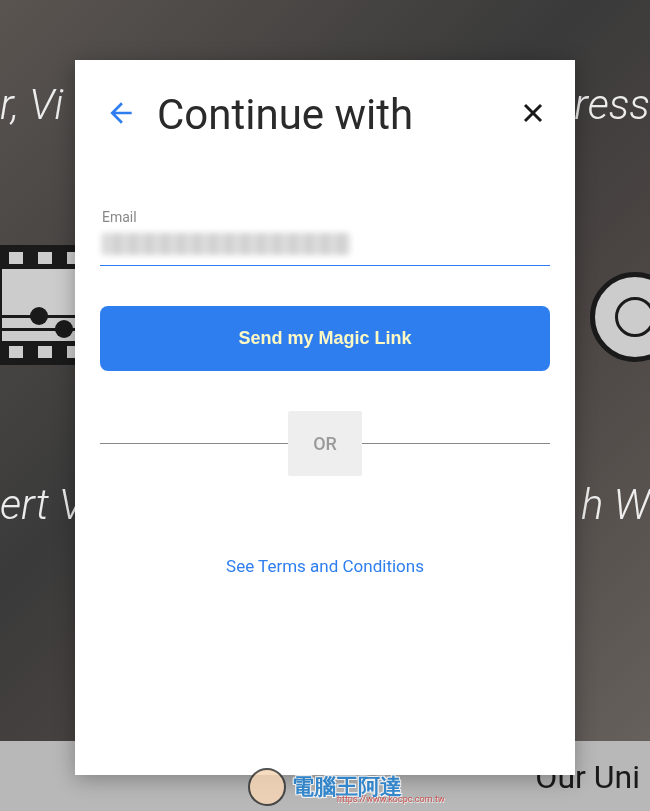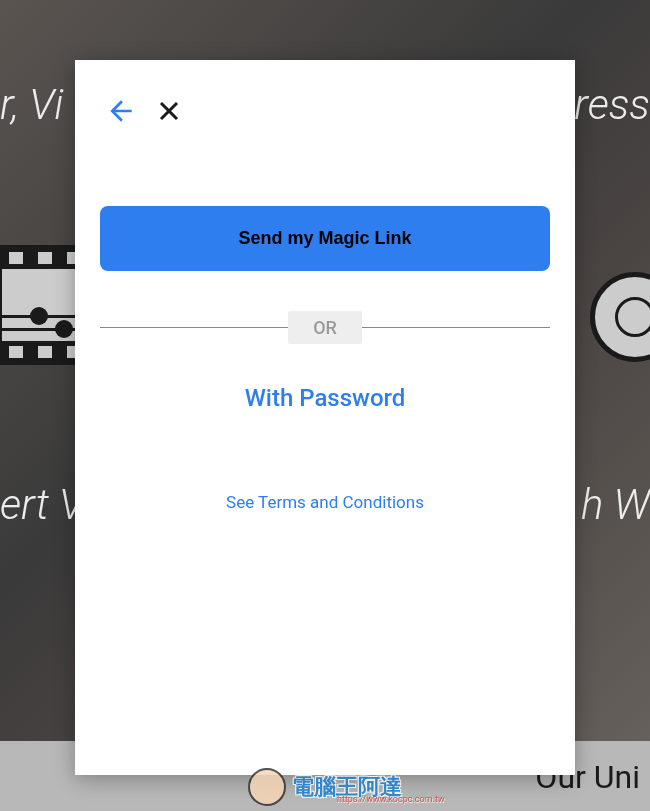--- a/index.html
+++ b/index.html
@@ -227,27 +227,28 @@
     
     .input-underline {
       width: 100%;
       height: 1px;
       background: #2e7ef0;
     }
     
     .primary-btn {
       width: 100%;
       background: #2e7ef0;
-      color: #000000;
+      color: #fef9c3;
       border: none;
       border-radius: 8px;
       padding: 22px;
       font-size: 18px;
       font-weight: 600;
       cursor: pointer;
+      margin-top: 20px;
     }
     
     .learn-more {
       display: block;
       text-align: right;
       color: #2e7ef0;
       font-size: 18px;
       margin-top: 20px;
       cursor: pointer;
       text-decoration: none;
@@ -261,21 +262,21 @@
     
     .divider-line {
       flex: 1;
       height: 1px;
       background: #888;
     }
     
     .divider-text {
       background: #eeeeee;
       color: #999;
-      padding: 6px 25px;
+      padding: 22px 25px;
       font-size: 18px;
       font-weight: 500;
       border-radius: 2px;
     }
     
     .password-link {
       display: block;
       text-align: center;
       color: #2e7ef0;
       font-size: 24px;
@@ -395,39 +396,44 @@
 <div class="bottom-text">Our Uni</div>
 
 <div class="modal">
   
   <div class="modal-header">
     <div class="back-arrow">
       <svg viewBox="0 0 24 24">
         <path d="M20 11H7.83l5.59-5.59L12 4l-8 8 8 8 1.41-1.41L7.83 13H20v-2z"></path>
       </svg>
     </div>
+    <h1 class="modal-title">Continue with</h1>
     <div class="close-btn">
       <svg viewBox="0 0 24 24">
         <line x1="4" y1="4" x2="20" y2="20"></line>
         <line x1="20" y1="4" x2="4" y2="20"></line>
       </svg>
     </div>
   </div>
   
+  <div class="form-group">
+    <label class="input-label">Email</label>
+    <div class="email-blur"></div>
+    <div class="input-underline"></div>
+  </div>
   
   <button class="primary-btn">Send my Magic Link</button>
   
   
   <div class="divider">
     <div class="divider-line"></div>
     <div class="divider-text">OR</div>
     <div class="divider-line"></div>
   </div>
   
-  <a class="password-link">With Password</a>
   
   <a class="terms-link">See Terms and Conditions</a>
   
 </div>
 
 <div class="watermark">
   <div class="watermark-face"></div>
   <div style="position:relative">
     <div class="watermark-text">電腦王阿達</div>
     <div class="watermark-url">https://www.kocpc.com.tw</div>

